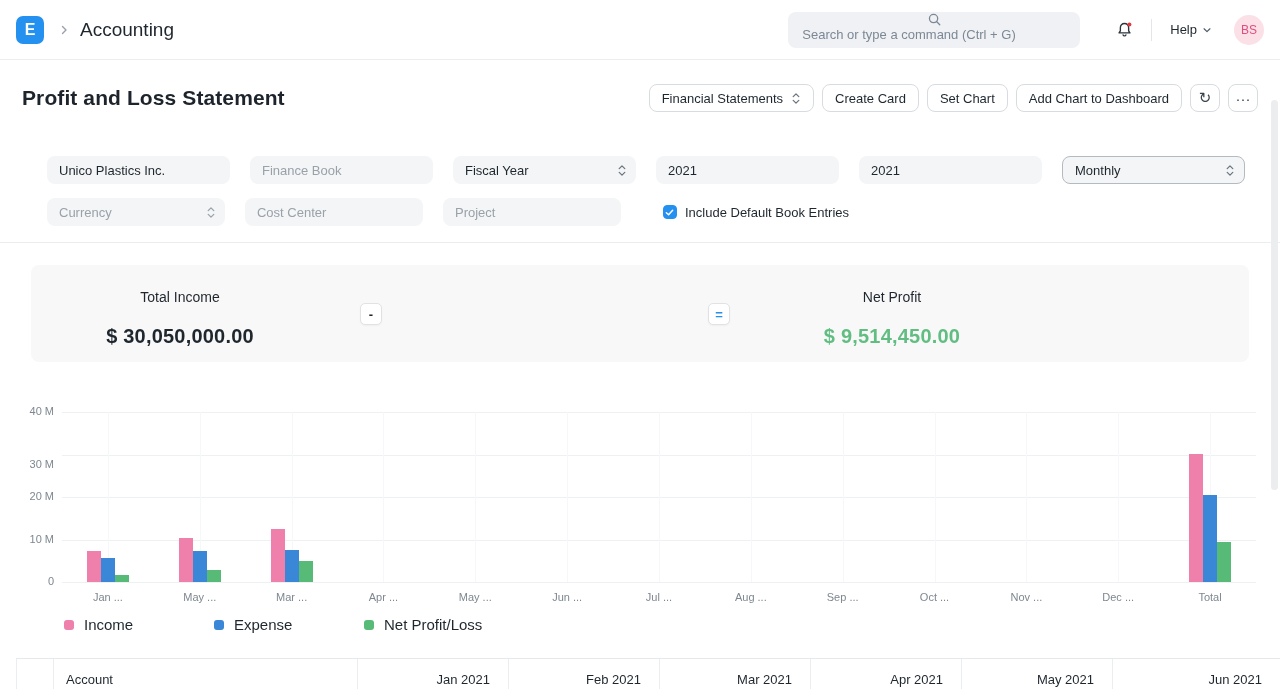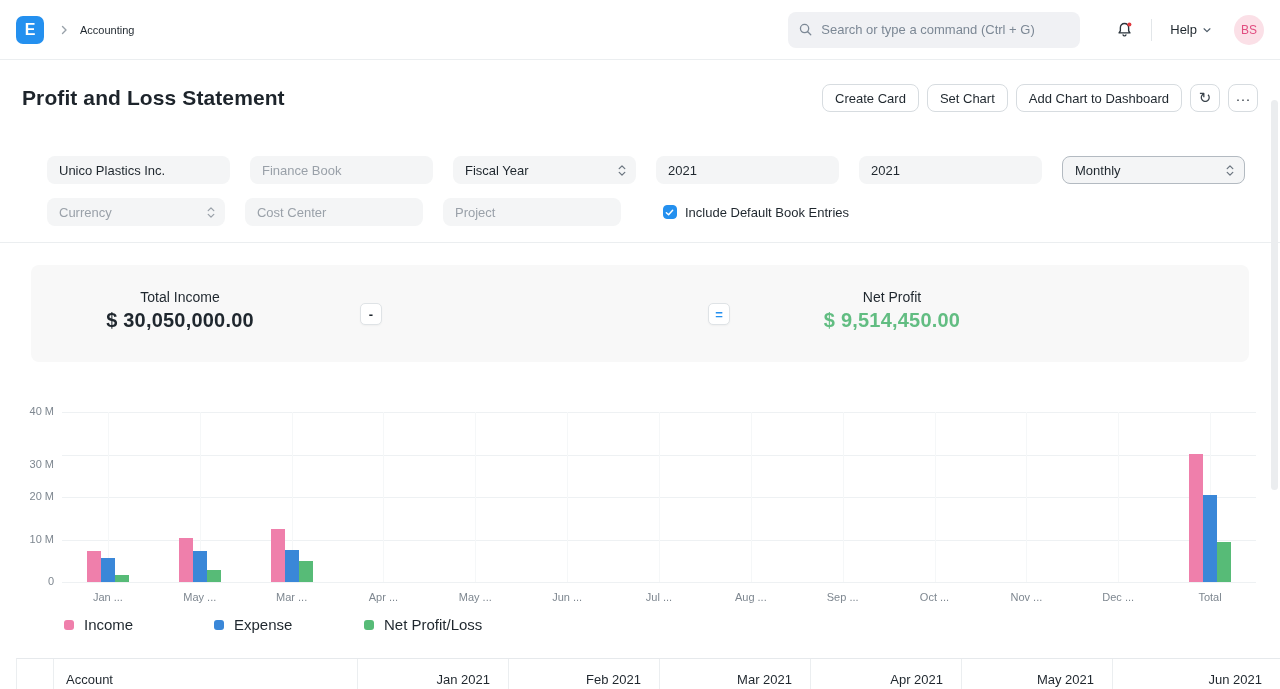--- a/index.html
+++ b/index.html
@@ -5,24 +5,24 @@
   * { box-sizing: border-box; margin: 0; padding: 0; }
   html,body { width:1280px; height:689px; overflow:hidden; background:#fff;
     font-family:"Liberation Sans", sans-serif; color:#1f272e; }
 
   
   .navbar { height:60px; display:flex; align-items:center; padding:0 16px;
     border-bottom:1px solid #ebeef0; background:#fff; }
   .logo { width:28px; height:28px; border-radius:7px; background:#2490ef; color:#fff;
     display:flex; align-items:center; justify-content:center; font-weight:700; font-size:16px; cursor:pointer; }
   .crumb-chev { margin:0 10px 0 14px; display:flex; }
-  .breadcrumb { font-size:11px; font-weight:500; color:#1f272e; cursor:pointer; }
+  .breadcrumb { font-size:19px; font-weight:500; color:#1f272e; cursor:pointer; }
   .nav-right { margin-left:auto; display:flex; align-items:center; }
   .searchbox { width:292px; height:36px; background:#f0f1f4; border-radius:8px;
-    display:flex; align-items:center; padding:0 10px; }
+    display:flex; align-items:center; padding:0 10px;flex-direction:column; }
   .searchbox input { border:none; outline:none; background:transparent; font-size:13px;
     color:#4c5a67; width:100%; margin-left:8px; font-family:"Liberation Sans",sans-serif; }
   .searchbox input::placeholder { color:#7c8895; }
   .bell-wrap { position:relative; margin-left:36px; cursor:pointer; display:flex; }
   .nav-divider { width:1px; height:22px; background:#e2e6e9; margin:0 18px; }
   .help { display:flex; align-items:center; gap:5px; font-size:13px; cursor:pointer; }
   .avatar { width:30px; height:30px; border-radius:50%; background:#fbe0e7; color:#e14d80;
     font-size:12px; font-weight:500; display:flex; align-items:center; justify-content:center;
     margin-left:22px; cursor:pointer; }
 
@@ -49,21 +49,21 @@
   .check-wrap { display:flex; align-items:center; gap:8px; white-space:nowrap; cursor:pointer;padding-left:22px; }
   .checkbox { width:14px; height:14px; border-radius:4px; border:1px solid #cfd5da; background:#fff;
     display:flex; align-items:center; justify-content:center; flex:0 0 auto; }
   .checkbox.checked { background:#2490ef; border-color:#2490ef; }
   .check-label { font-size:13px; color:#1f272e; }
 
   
   .summary-band { margin:22px 31px 0; height:97px; background:#f8f8f8; border-radius:8px; position:relative; }
   .metric { position:absolute; top:24px; width:210px; text-align:center; }
   .metric .m-label { font-size:14px; color:#1f272e; }
-  .metric .m-value { font-size:20px; font-weight:700; margin-top:4px; letter-spacing:.2px; }
+  .metric .m-value { font-size:20px; font-weight:700; margin-top:20px; letter-spacing:.2px; }
   .metric.income { left:44px; } .metric.expense { left:409px; } .metric.net { left:756px; }
   .metric.net .m-value { color:#62bd82; }
   .op-chip { position:absolute; top:38px; width:22px; height:22px; background:#fff;
     border:1px solid #dfe3e6; border-radius:5px; display:flex; align-items:center; justify-content:center;
     font-size:13px; font-weight:700; box-shadow:0 1px 2px rgba(0,0,0,.04); }
   .op-minus { left:329px; color:#1f272e; }
   .op-equals { left:677px; color:#2490ef; }
 
   
   .chart { position:relative; margin:16px 16px 0; height:267px; }
@@ -139,20 +139,26 @@
     <div class="avatar">
       <span>BS</span>
     </div>
   </div>
 </div>
 
 <div class="page-head">
   <h1 class="page-title">Profit and Loss Statement</h1>
   <div class="head-actions">
     <button class="btn">
+      <span>Financial Statements</span>
+      <svg width="10" height="13" viewBox="0 0 10 14">
+          <path d="M2 5 L5 2 L8 5 M2 9 L5 12 L8 9" fill="none" stroke="#6c7680" stroke-width="1.4" stroke-linecap="round" stroke-linejoin="round"></path>
+        </svg>
+    </button>
+    <button class="btn">
       <span>Create Card</span>
     </button>
     <button class="btn">
       <span>Set Chart</span>
     </button>
     <button class="btn">
       <span>Add Chart to Dashboard</span>
     </button>
     <button class="btn icon-btn">
       <span>↻</span>

